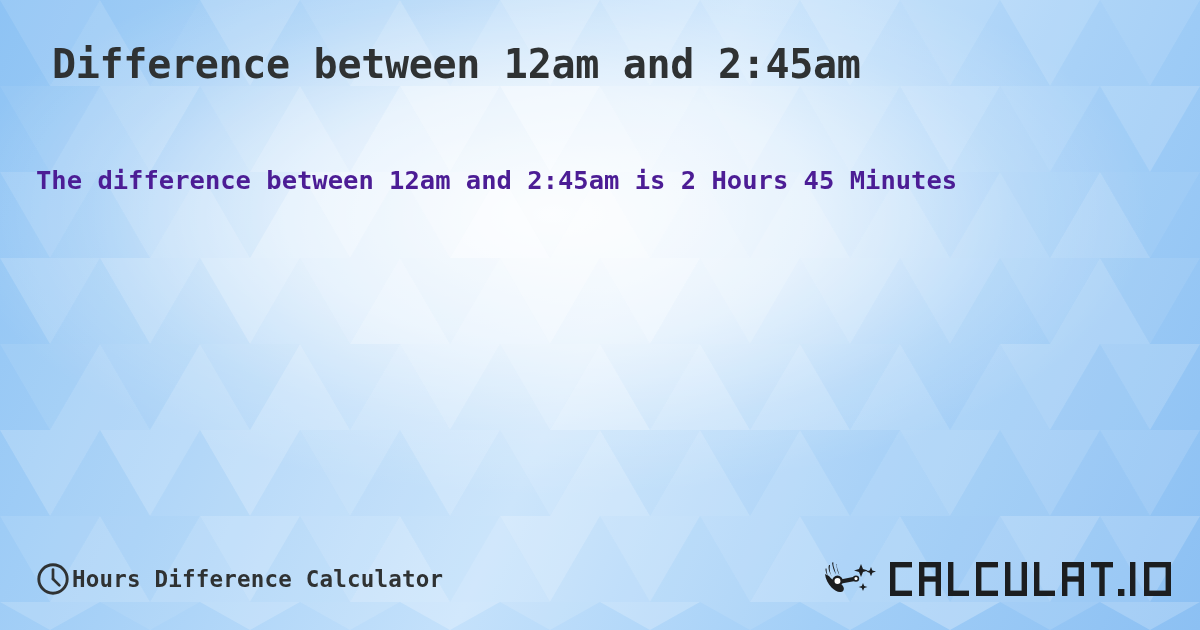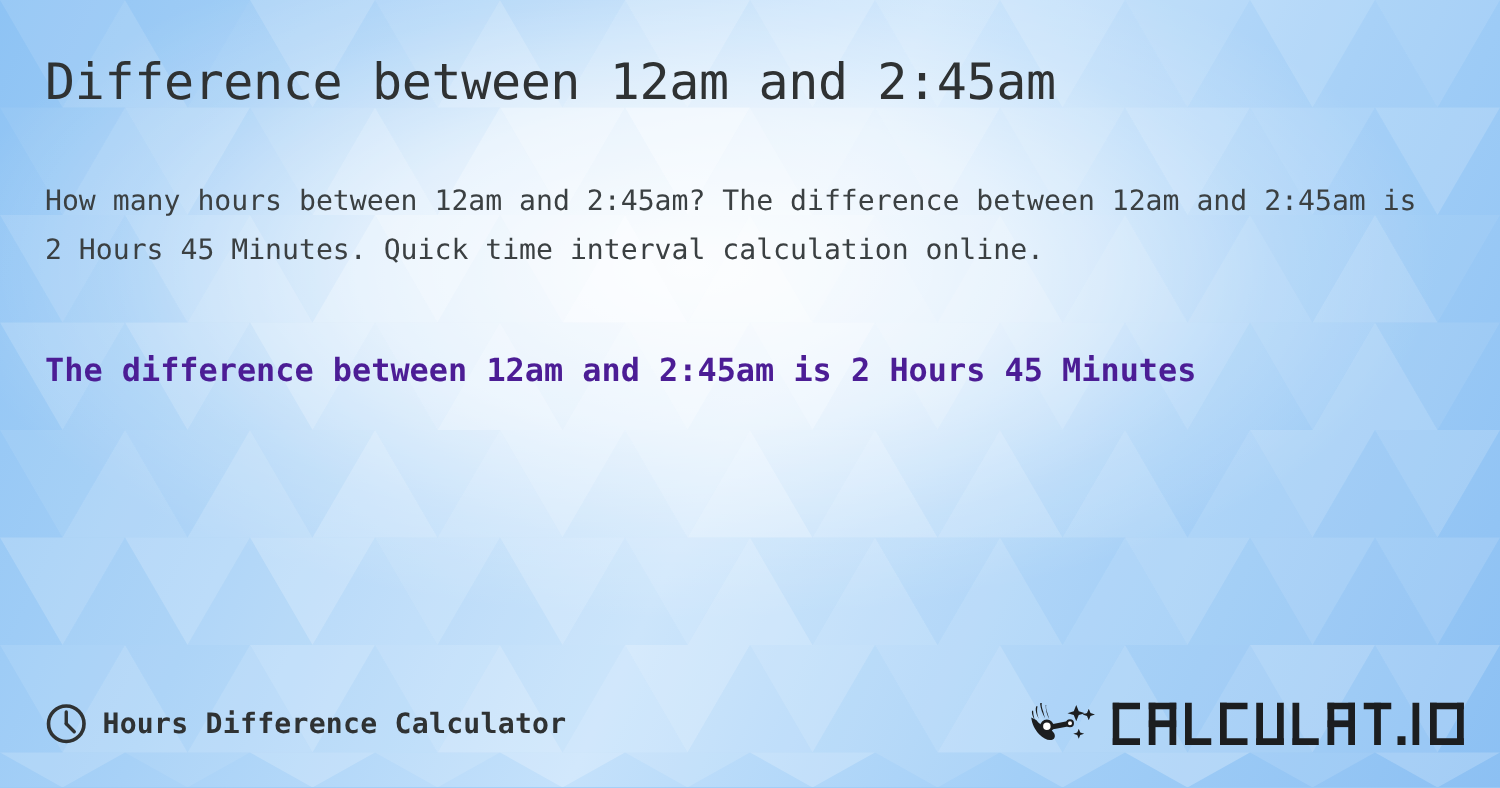--- a/index.html
+++ b/index.html
@@ -29,25 +29,25 @@
   
   .page {
     position: relative;
     z-index: 2;
     width: 1200px;
     height: 630px;
     padding: 0 36px;
   }
 
   .page-title {
-    margin: 0;
-    padding-top: 44px;
+    margin: 16px;
+    padding-top: 26px;
     font-size: 40px;
     line-height: 1.12;
-    font-weight: normal;
+    font-weight: bold;
     color: #2f3233;
     letter-spacing: -0.3px;
     white-space: nowrap;
   }
 
   .intro {
     margin: 0;
     padding-top: 53px;
     font-size: 22.5px;
     line-height: 39px;
@@ -74,21 +74,21 @@
     height: 46px;
     display: flex;
     align-items: center;
     justify-content: space-between;
     z-index: 3;
   }
 
   .footer-brand {
     display: flex;
     align-items: center;
-    gap: 12px;
+    gap: 2px;
     text-decoration: none;
   }
   .clock-icon { width: 34px; height: 34px; display: block; flex: 0 0 auto; }
   .footer-label {
     font-size: 22.5px;
     font-weight: bold;
     color: #2f3233;
     letter-spacing: 0.2px;
     white-space: nowrap;
   }
@@ -296,21 +296,20 @@
       <polygon points="1000,602 1100,602 1050,630" fill="#ffffff" opacity="0.12"></polygon>
       <polygon points="1100,602 1200,602 1150,630" fill="#ffffff" opacity="0.20"></polygon>
     </g>
   </svg>
 </div>
 
 <div class="page">
 
   <h1 class="page-title">Difference between 12am and 2:45am</h1>
 
-  <p class="intro">How many hours between 12am and 2:45am? The difference between 12am and 2:45am is 2 Hours 45 Minutes. Quick time interval calculation online.</p>
 
   <h2 class="result">The difference between 12am and 2:45am is 2 Hours 45 Minutes</h2>
 
 </div>
 
 <div class="footer">
 
   <a class="footer-brand" href="#">
     <span>
       <svg class="clock-icon" viewBox="0 0 34 34" aria-hidden="true">

